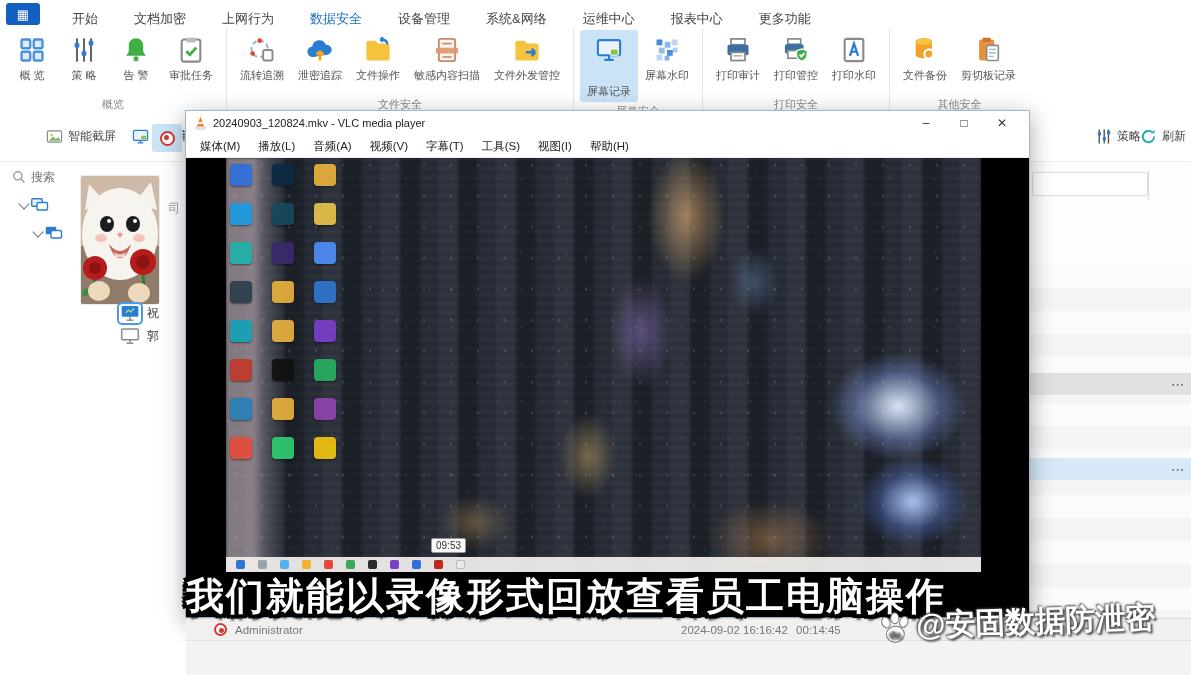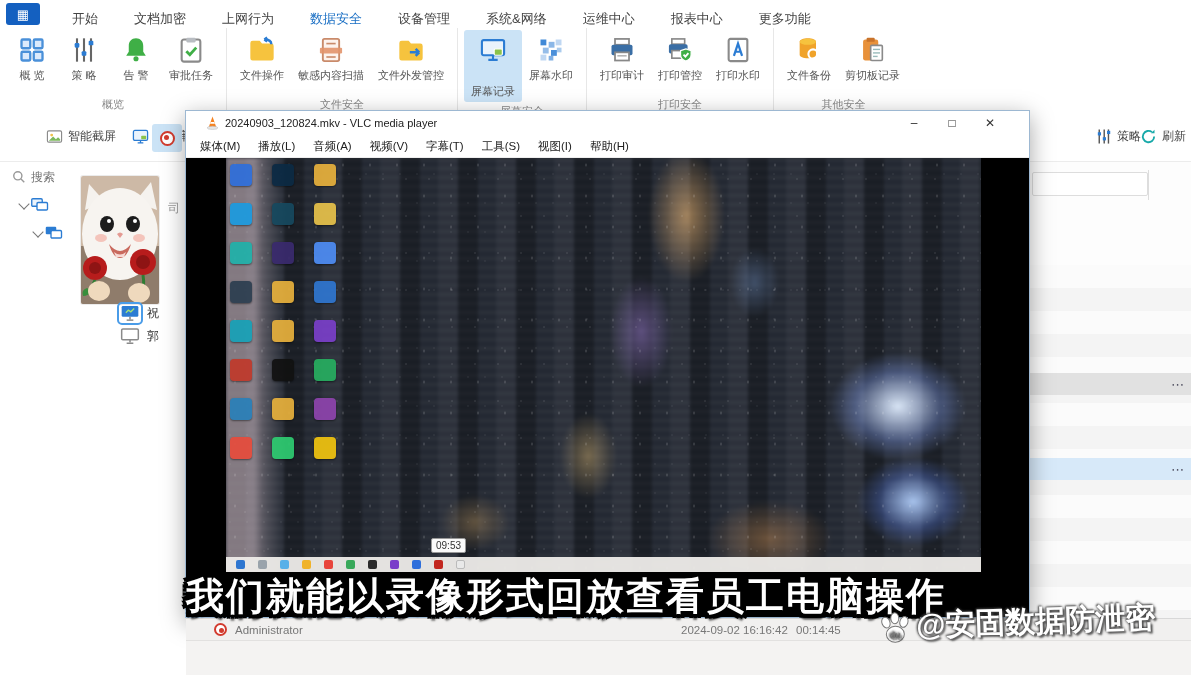--- a/index.html
+++ b/index.html
@@ -52,21 +52,21 @@
   .rp-filter { position:absolute; left:2px; top:10px; width:116px; height:24px; border:1px solid #ddd; background:#fff; border-radius:2px; }
   .rp-vline { position:absolute; left:118px; top:8px; width:1px; height:30px; background:#ddd; }
   .rp-rows { position:absolute; left:0; top:103px; width:161px; bottom:35px;
     background:repeating-linear-gradient(180deg,#fbfbfb 0 23px,#f4f4f4 23px 46px); }
   .rp-row-sel { position:absolute; left:0; width:161px; height:22px; display:flex; align-items:center; justify-content:flex-end; padding-right:6px; font-size:13px; color:#556; letter-spacing:1px; }
   .rp-row-gray { top:211px; background:#e1e1e1; }
   .rp-row-blue { top:296px; background:#d7e9f9; }
 
   
   .vlc { position:absolute; left:185px; top:110px; width:845px; height:508px; background:#000; box-shadow:0 6px 22px rgba(0,0,0,.35); border:1px solid #9db8d2; display:flex; flex-direction:column; }
-  .vlc-title { height:24px; background:#fff; display:flex; align-items:center; padding:0 20px; gap:6px; }
+  .vlc-title { height:24px; background:#fff; display:flex; align-items:center; padding:0 8px; gap:6px; }
   .vlc-title .t { font-size:11px; color:#222; flex:1; }
   .wc { display:flex; gap:0; }
   .wc span { width:38px; text-align:center; font-size:12px; color:#333; line-height:24px; }
   .vlc-menu { height:23px; background:#fff; display:flex; align-items:center; gap:2px; padding-left:6px; border-bottom:1px solid #eee; }
   .vlc-menu span { font-size:11.5px; color:#222; padding:0 8px; }
   .vlc-video { position:relative; flex:1; background:#000; overflow:hidden; }
   .frame { position:absolute; left:40px; top:0; width:755px; height:414px; overflow:hidden; background:#262b33; }
   .scene { position:absolute; inset:0; filter:blur(1.5px);
     background-color:#242933;
     background-image:
@@ -204,20 +204,40 @@
         </div>
       </div>
       <div class="rgl">概览</div>
     </div>
 
     <div class="rgroup">
       <div class="rbtns">
         <div class="rbtn">
           <span class="ric">
               <svg viewBox="0 0 24 24">
+                <circle cx="10" cy="11" r="7" fill="none" stroke="#9bb7cf" stroke-width="1.8" stroke-dasharray="4 2.5"></circle>
+                <circle cx="10" cy="4" r="2" fill="#e0452e"></circle>
+                <circle cx="4" cy="15" r="2" fill="#e0452e"></circle>
+                <rect x="13" y="12" width="8" height="9" rx="1.5" fill="#fff" stroke="#8a8a8a" stroke-width="1.6"></rect>
+              </svg>
+            </span>
+          <span class="rlb">流转追溯</span>
+        </div>
+        <div class="rbtn">
+          <span class="ric">
+              <svg viewBox="0 0 24 24">
+                <path d="M6 18a4.5 4.5 0 0 1-.6-9A6 6 0 0 1 17 7.6 4.2 4.2 0 0 1 18.5 16z" fill="#2b7cd3"></path>
+                <path d="M12 21v-8m0 0l-3 3m3-3l3 3" stroke="#f5a623" stroke-width="2.4" fill="none"></path>
+              </svg>
+            </span>
+          <span class="rlb">泄密追踪</span>
+        </div>
+        <div class="rbtn">
+          <span class="ric">
+              <svg viewBox="0 0 24 24">
                 <path d="M2 6a2 2 0 0 1 2-2h6l2 2.5h8a2 2 0 0 1 2 2V19a2 2 0 0 1-2 2H4a2 2 0 0 1-2-2z" fill="#f6c33e"></path>
                 <path d="M20 7c0-3-3-4-6-4m0 0l2.4-1.7M14 3l2.4 1.7" stroke="#2b7cd3" stroke-width="2" fill="none"></path>
               </svg>
             </span>
           <span class="rlb">文件操作</span>
         </div>
         <div class="rbtn">
           <span class="ric">
               <svg viewBox="0 0 24 24">
                 <rect x="5" y="2.5" width="14" height="19" rx="1.5" fill="#fdf3ee" stroke="#c98a6a" stroke-width="1.6"></rect>

